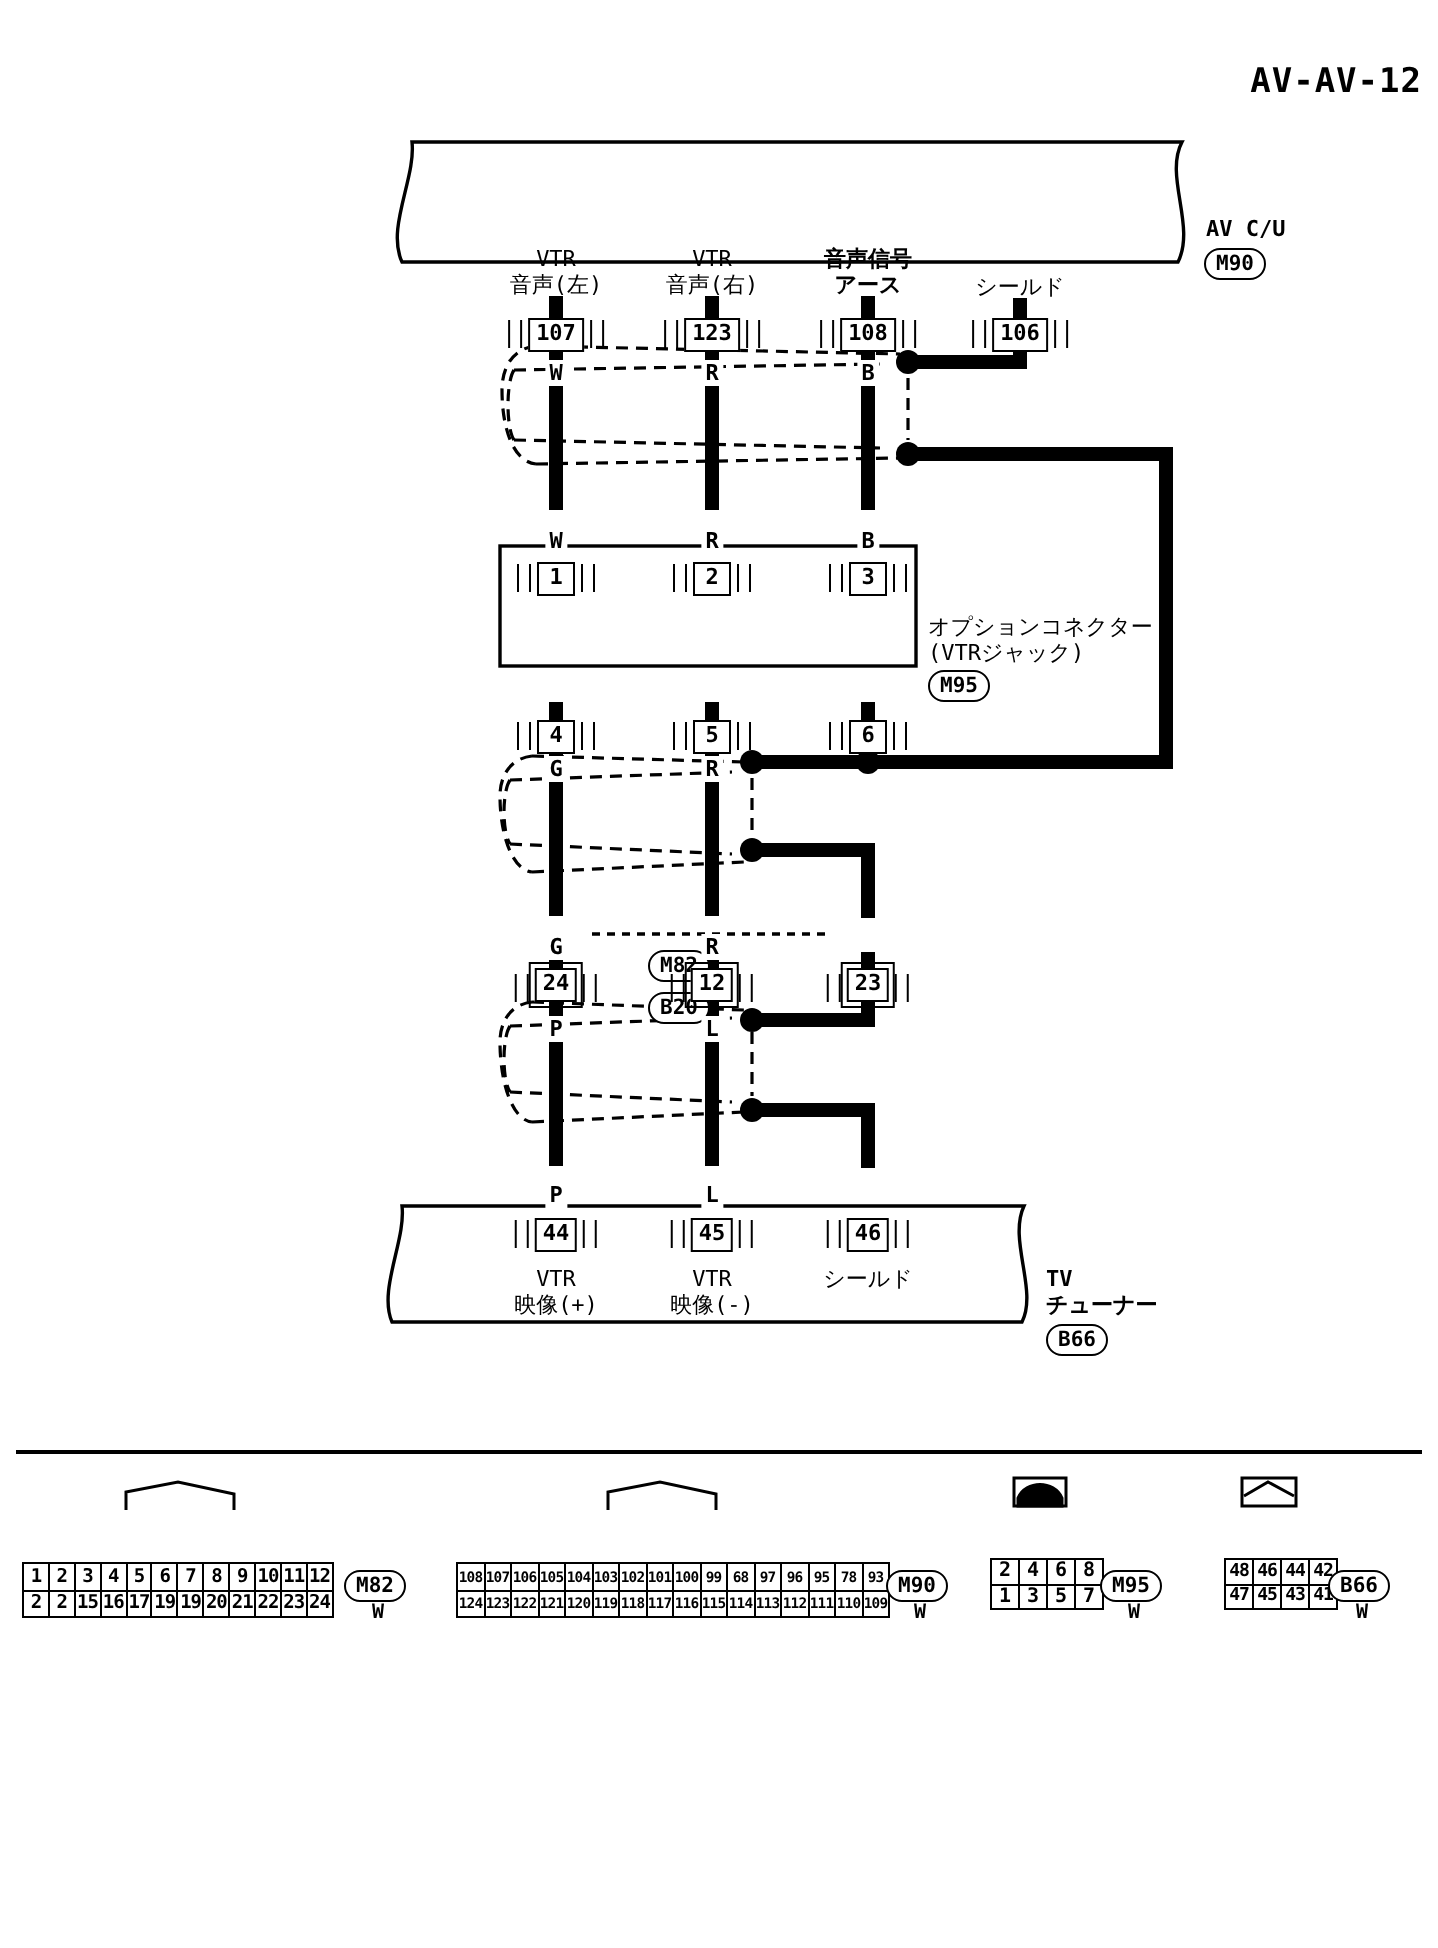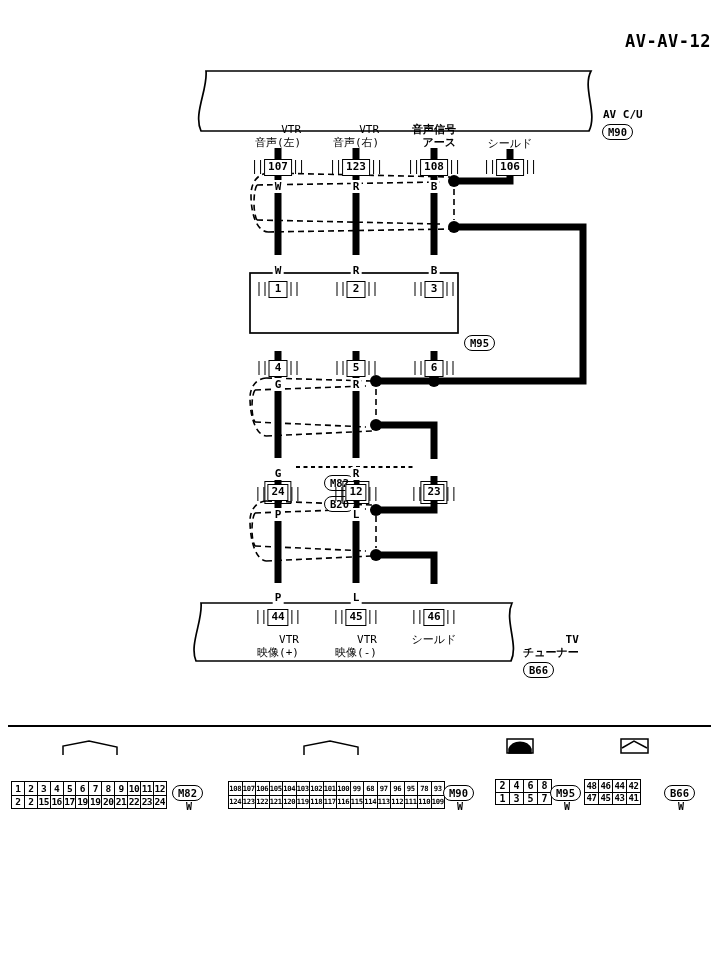--- a/index.html
+++ b/index.html
@@ -3,22 +3,22 @@
 <meta charset="utf-8">
 <style>
   html,body{margin:0;padding:0;background:#fff;}
   #canvas{position:relative;width:719px;height:974px;background:#fff;overflow:hidden;
           font-family:"DejaVu Sans Mono","DejaVu Sans",sans-serif;color:#000;}
   #art{position:absolute;left:0;top:0;z-index:0;}
   .abs{position:absolute;z-index:2;margin-top:26px;}
   .cx{transform:translateX(-50%);}
   .title{font:bold 17px "DejaVu Sans Mono",monospace;letter-spacing:0.5px;}
   .plabel{font:11px "DejaVu Sans Mono","DejaVu Sans",sans-serif;line-height:13px;
-          text-align:right;white-space:nowrap;}
-  .unit-name{font:bold 11px "DejaVu Sans Mono","DejaVu Sans",sans-serif;line-height:13px;white-space:nowrap;text-align:right;}
+          text-align:center;white-space:nowrap;}
+  .unit-name{font:bold 11px "DejaVu Sans Mono","DejaVu Sans",sans-serif;line-height:13px;white-space:nowrap;}
   .oval{display:inline-block;border:1.7px solid #000;border-radius:9px;background:#fff;
         font:bold 10.5px "DejaVu Sans Mono",monospace;line-height:12px;padding:1px 5px;white-space:nowrap;}
   .wl{background:#fff;font:bold 11px "DejaVu Sans Mono",monospace;line-height:13px;padding:0 2px;z-index:3;}
   .term{display:flex;align-items:flex-start;z-index:3;}
   .tick{width:5px;height:14px;margin-top:1px;border-left:1.6px solid #000;border-right:1.6px solid #000;}
   .tbox{margin:0 3px;border:1.6px solid #000;background:#fff;font:bold 11px "DejaVu Sans Mono",monospace;
         line-height:14px;height:17px;box-sizing:border-box;padding:0 3px;min-width:19px;text-align:center;}
   .term.dbl .tbox{outline:1.6px solid #000;outline-offset:2px;background:#fff;}
   .term.dbl{z-index:4;}
   .term.dbl .tick{margin-top:3px;}
@@ -179,20 +179,24 @@
     <span class="tick"></span>
     <span class="tbox">2</span>
     <span class="tick"></span>
   </div>
   <div class="abs cx term" style="left:434px;top:255px;">
     <span class="tick"></span>
     <span class="tbox">3</span>
     <span class="tick"></span>
   </div>
 
+  <div class="abs plabel" style="left:464px;top:281px;text-align:left;">
+    <div>オプションコネクター</div>
+    <div>(VTRジャック)</div>
+  </div>
   <div class="abs oval" style="left:464px;top:309px;">M95</div>
 
   <div class="abs cx term" style="left:278px;top:334px;">
     <span class="tick"></span>
     <span class="tbox">4</span>
     <span class="tick"></span>
   </div>
   <div class="abs cx term" style="left:356px;top:334px;">
     <span class="tick"></span>
     <span class="tbox">5</span>
@@ -340,21 +344,21 @@
       <div class="row">
         <div class="cell">1</div>
         <div class="cell">3</div>
         <div class="cell">5</div>
         <div class="cell">7</div>
       </div>
     </div>
   <div class="abs oval" style="left:550px;top:759px;">M95</div>
   <div class="abs cx wsmall" style="left:567px;top:775px;">W</div>
 
-  <div class="abs cgrid cv-b66" style="left:584px;top:753px;justify-content:flex-end;">
+  <div class="abs cgrid cv-b66" style="left:612px;top:753px;justify-content:flex-end;">
       <div class="row">
         <div class="cell">48</div>
         <div class="cell">46</div>
         <div class="cell">44</div>
         <div class="cell">42</div>
       </div>
       <div class="row">
         <div class="cell">47</div>
         <div class="cell">45</div>
         <div class="cell">43</div>

